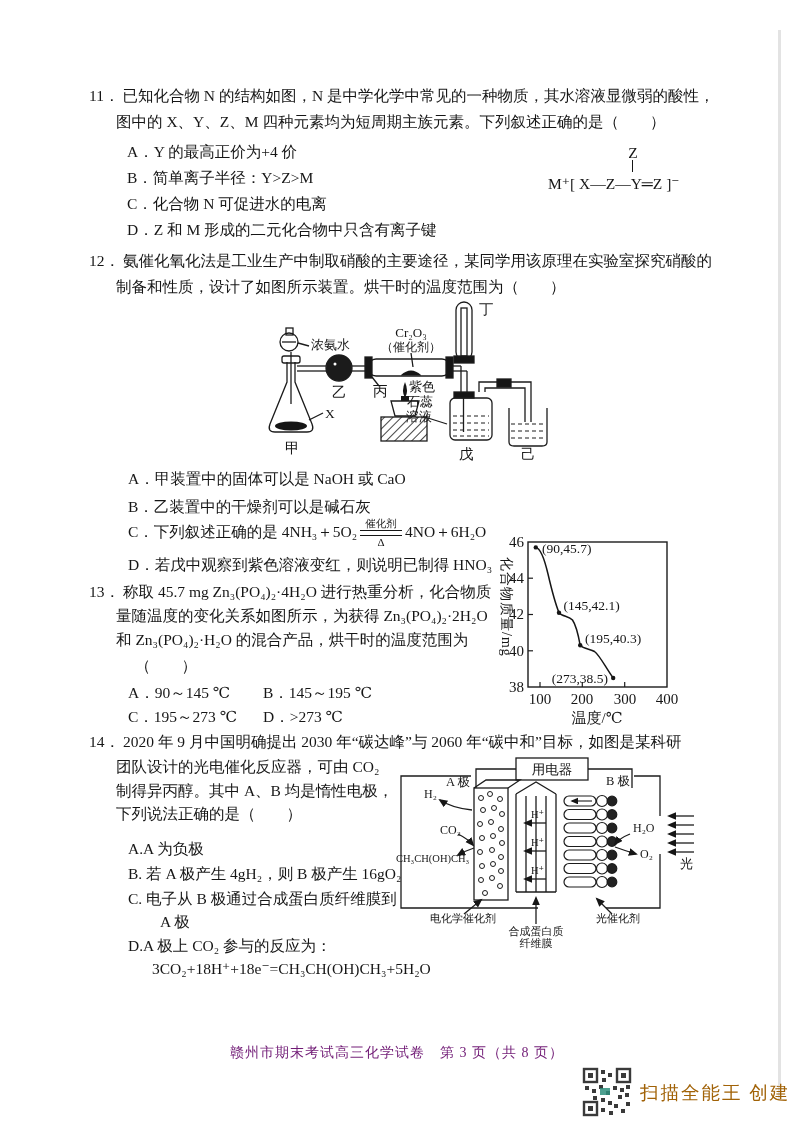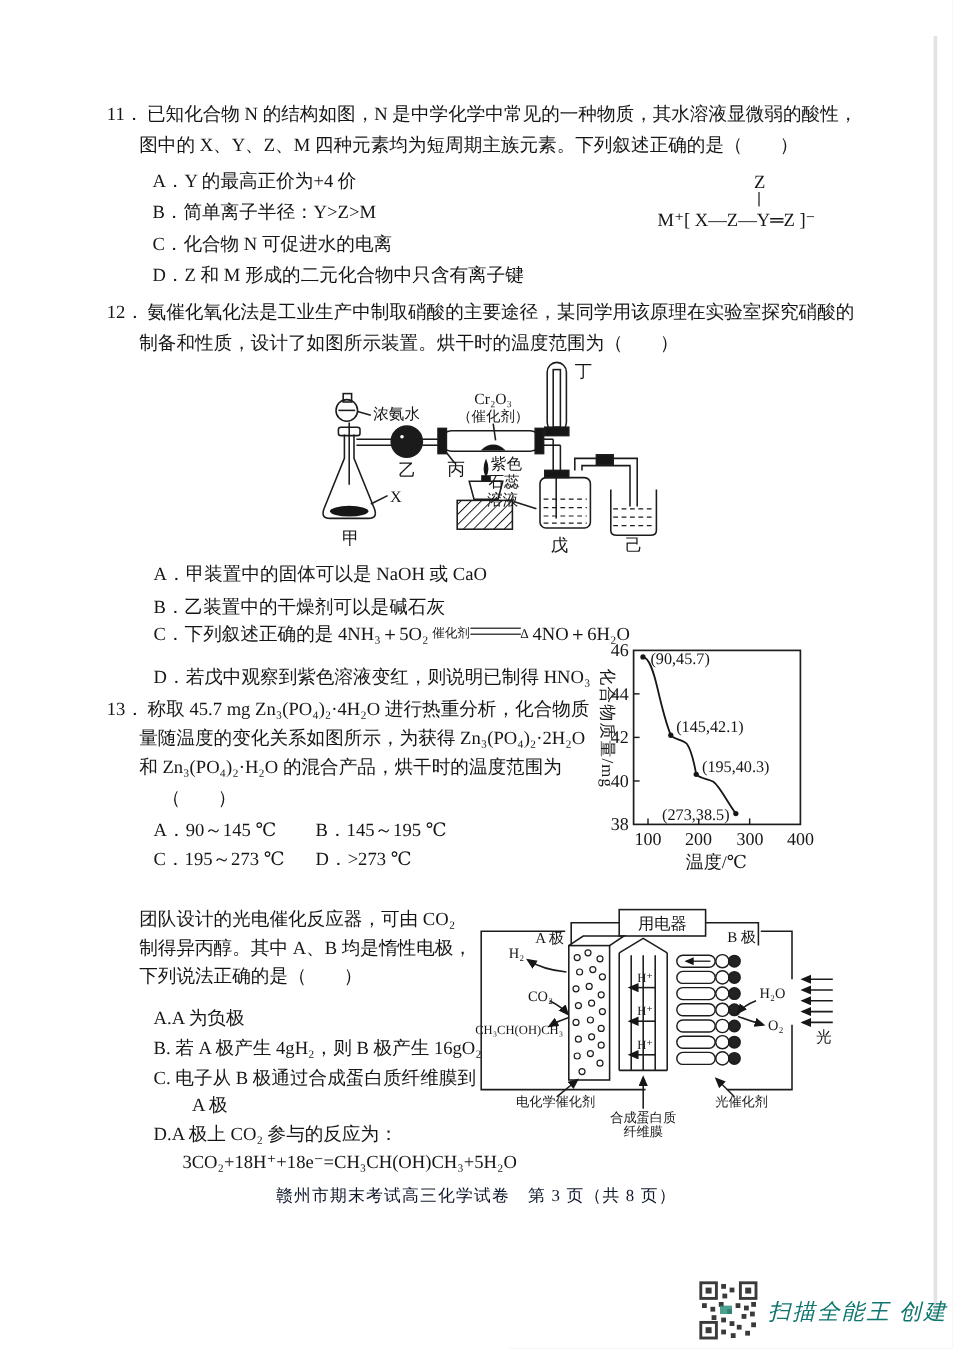--- a/index.html
+++ b/index.html
@@ -1,28 +1,28 @@
 <!DOCTYPE html>
 <html><head>
 <meta charset="utf-8">
 <style>
   html,body{margin:0;padding:0;background:#e8e8e8;}
   .page{position:relative;width:794px;height:1124px;background:#fff;overflow:hidden;
         font-family:"Liberation Serif","DejaVu Serif",serif;color:#161616;}
   .t{position:absolute;font-size:15.5px;line-height:21px;white-space:nowrap;}
   .qnum{margin-right:3px;}
-  .rxn{display:inline-flex;flex-direction:row;align-items:flex-start;vertical-align:middle;margin:0 3px;}
+  .rxn{display:inline-flex;flex-direction:column;align-items:center;vertical-align:middle;margin:0 3px;}
   .rxn-top{font-size:10.5px;line-height:12px;}
   .rxn-line{width:42px;height:4px;border-top:1.3px solid #161616;border-bottom:1.3px solid #161616;}
   .rxn-bot{font-size:11px;line-height:12px;}
   svg{position:absolute;overflow:visible;}
   svg text{fill:#161616;font-family:"Liberation Serif","DejaVu Serif",serif;}
   .scan-edge{position:absolute;right:13px;top:30px;width:3px;height:1070px;background:#dcdcdc;opacity:.8;}
-  .footer{position:absolute;left:0;top:988px;width:100%;text-align:center;font-size:14px;color:#0f172a;letter-spacing:1px;}
-  .wm-text{position:absolute;left:640px;top:1080px;font-size:18.5px;color:#0f766e;letter-spacing:2px;font-style:italic;}
+  .footer{position:absolute;left:0;top:1044px;width:100%;text-align:center;font-size:14px;color:#701a75;letter-spacing:1px;}
+  .wm-text{position:absolute;left:640px;top:1080px;font-size:18.5px;color:#a16207;letter-spacing:2px;}
   .ylab{position:absolute;left:497px;top:557px;writing-mode:vertical-rl;text-orientation:sideways;
         font-size:14px;letter-spacing:1px;}
 </style>
 </head>
 <body>
 
 <div class="page">
   <div class="scan-edge"></div>
 
   <div class="t" style="left:89px;top:85px"><span class="qnum">11．</span><span>已知化合物 N 的结构如图，N 是中学化学中常见的一种物质，其水溶液显微弱的酸性，</span></div>
@@ -180,20 +180,21 @@
       <circle cx="118.2" cy="146" r="2.2"></circle>
     </g>
     <g font-size="13.5px">
       <text x="47" y="21">(90,45.7)</text>
       <text x="68.5" y="78">(145,42.1)</text>
       <text x="90" y="111">(195,40.3)</text>
       <text x="113" y="151" text-anchor="end">(273,38.5)</text>
     </g>
   </svg>
 
+  <div class="t" style="left:89px;top:731px"><span class="qnum">14．</span><span>2020 年 9 月中国明确提出 2030 年“碳达峰”与 2060 年“碳中和”目标，如图是某科研</span></div>
   <div class="t" style="left:116px;top:756px">团队设计的光电催化反应器，可由 CO₂</div>
   <div class="t" style="left:116px;top:803px">下列说法正确的是（　　）</div>
   <div class="t" style="left:116px;top:780px">制得异丙醇。其中 A、B 均是惰性电极，</div>
   <div class="t" style="left:128px;top:838px">A.A 为负极</div>
   <div class="t" style="left:128px;top:863px">B. 若 A 极产生 4gH₂，则 B 极产生 16gO₂</div>
   <div class="t" style="left:128px;top:888px">C. 电子从 B 极通过合成蛋白质纤维膜到</div>
   <div class="t" style="left:160px;top:911px">A 极</div>
   <div class="t" style="left:128px;top:935px">D.A 极上 CO₂ 参与的反应为：</div>
   <div class="t" style="left:152px;top:958px">3CO₂+18H⁺+18e⁻=CH₃CH(OH)CH₃+5H₂O</div>
 

